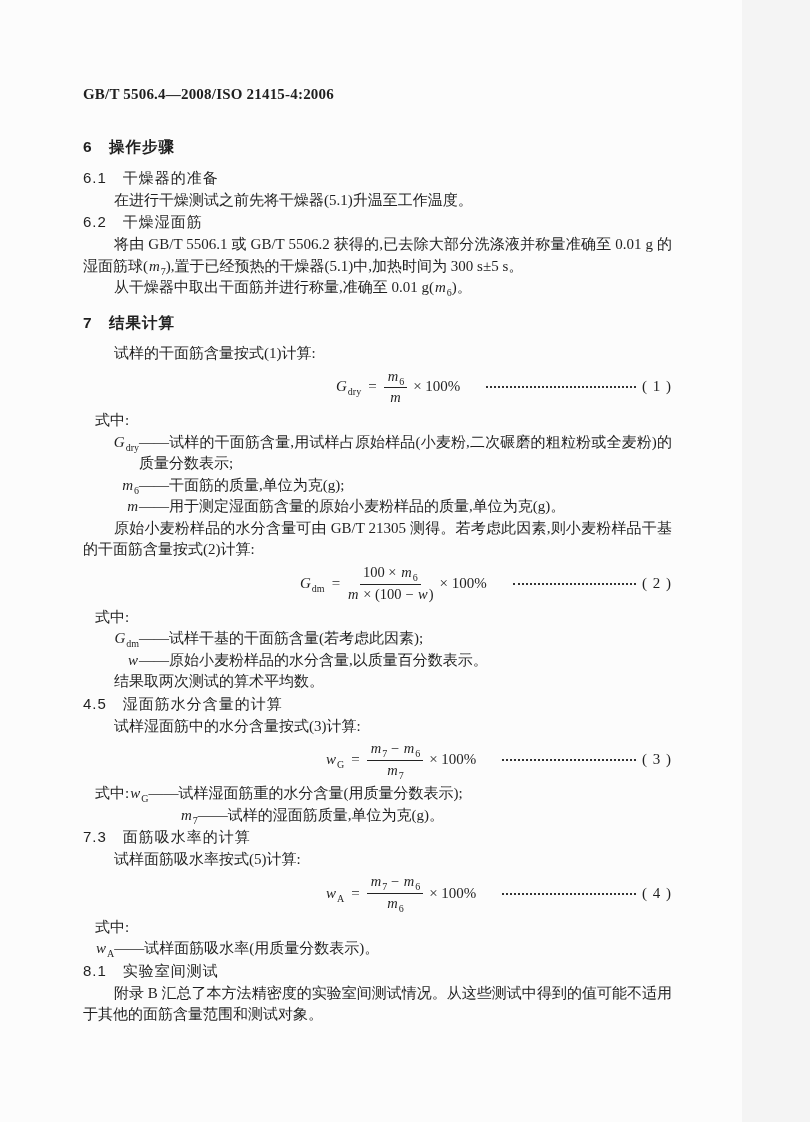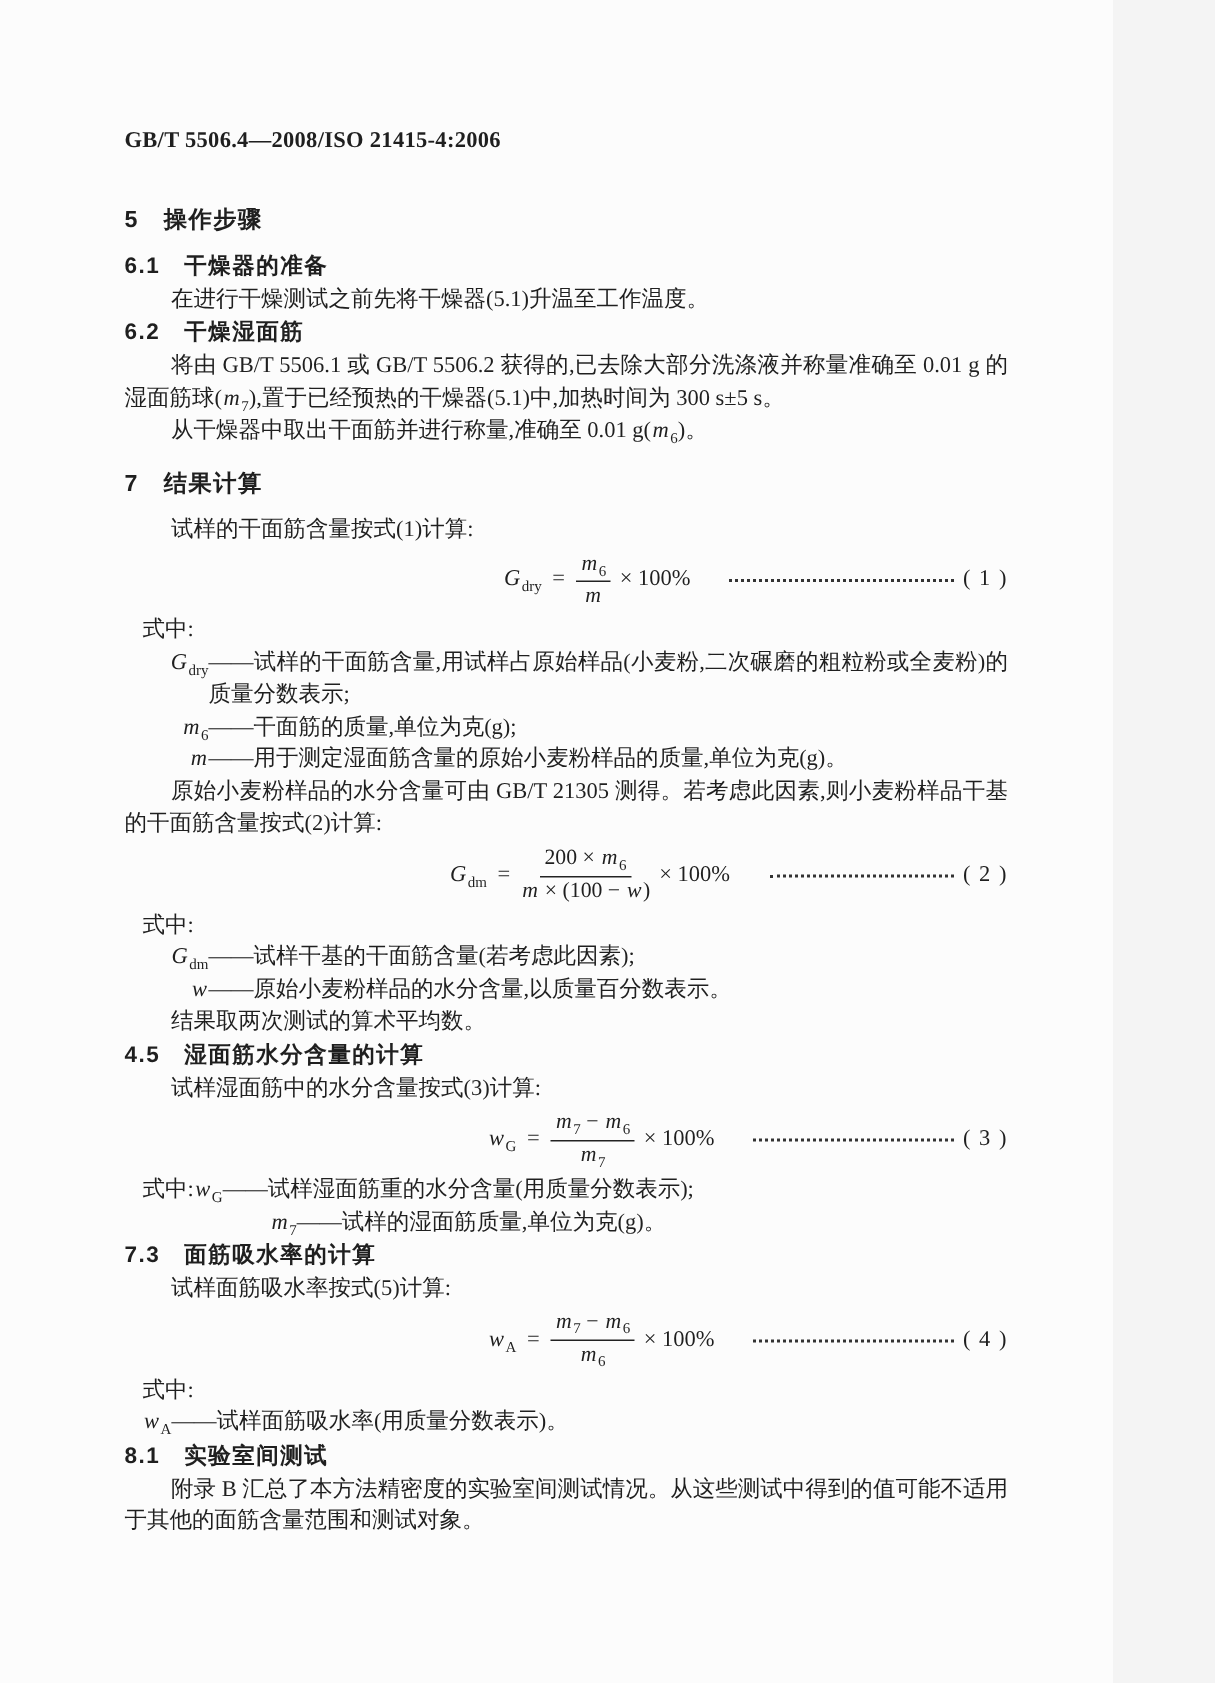--- a/index.html
+++ b/index.html
@@ -17,21 +17,21 @@
   }
   .hdr{font-weight:bold;font-size:15px;letter-spacing:0.2px;}
   h1.sec{
     font-family:"Liberation Sans","DejaVu Sans",sans-serif;
     font-size:15.5px;font-weight:700;letter-spacing:1px;
     margin:13px 0 9px;line-height:22px;
   }
   h1.first{margin-top:30px;}
   h2.sub{
     font-family:"Liberation Sans","DejaVu Sans",sans-serif;
-    font-size:15px;font-weight:700;letter-spacing:1px;
+    font-size:15px;font-weight:400;letter-spacing:1px;
     margin:0 0 2px;line-height:21px;
   }
   p{margin:0;}
   .ind{text-indent:31px;}
   .just{text-align:justify;}
   .where{padding-left:12px;}
   .v{font-style:italic;font-family:"Liberation Serif","DejaVu Serif",serif;padding:0 1px 0 1px;}
   sub{font-size:10px;line-height:1;}
   .defrow{display:flex;padding-left:12px;}
   .term{flex:0 0 44px;text-align:right;white-space:nowrap;}
@@ -54,21 +54,21 @@
   .leader{flex:1;height:0;border-bottom:2px dotted #333;margin:0 6px 0 26px;align-self:center;}
   .feqno{white-space:nowrap;letter-spacing:1px;}
 </style>
 </head>
 <body>
 
 <div class="page">
 
   <div class="hdr">GB/T 5506.4—2008/ISO 21415-4:2006</div>
 
-  <h1 class="sec first">5　操作步骤</h1>
+  <h1 class="sec first">6　操作步骤</h1>
 
   <h2 class="sub">6.1　干燥器的准备</h2>
   <p class="ind">在进行干燥测试之前先将干燥器(5.1)升温至工作温度。</p>
 
   <h2 class="sub">6.2　干燥湿面筋</h2>
   <p class="ind just"><span>将由 GB/T 5506.1 或 GB/T 5506.2 获得的,已去除大部分洗涤液并称量准确至 0.01 g 的湿面筋球(</span><i class="v">m</i><sub>7</sub><span>),置于已经预热的干燥器(5.1)中,加热时间为 300 s±5 s。</span></p>
   <p class="ind"><span>从干燥器中取出干面筋并进行称量,准确至 0.01 g(</span><i class="v">m</i><sub>6</sub><span>)。</span></p>
 
   <h1 class="sec">7　结果计算</h1>
 
@@ -101,21 +101,21 @@
     <span class="tdesc">——用于测定湿面筋含量的原始小麦粉样品的质量,单位为克(g)。</span>
   </div>
 
   <p class="ind just">原始小麦粉样品的水分含量可由 GB/T 21305 测得。若考虑此因素,则小麦粉样品干基的干面筋含量按式(2)计算:</p>
 
   <div class="frow">
     <span class="fsp fsp2"></span>
     <span class="fl"><i class="v">G</i><sub>dm</sub></span>
     <span class="feq">=</span>
     <span class="frac">
-      <span class="fnum"><span>200 × </span><i class="v">m</i><sub>6</sub></span>
+      <span class="fnum"><span>100 × </span><i class="v">m</i><sub>6</sub></span>
       <span class="fden"><i class="v">m</i><span> × (100 − </span><i class="v">w</i><span>)</span></span>
     </span>
     <span class="ftimes">× 100%</span>
     <span class="leader"></span>
     <span class="feqno">( 2 )</span>
   </div>
 
   <p class="where">式中:</p>
   <div class="defrow">
     <span class="term"><i class="v">G</i><sub>dm</sub></span>

